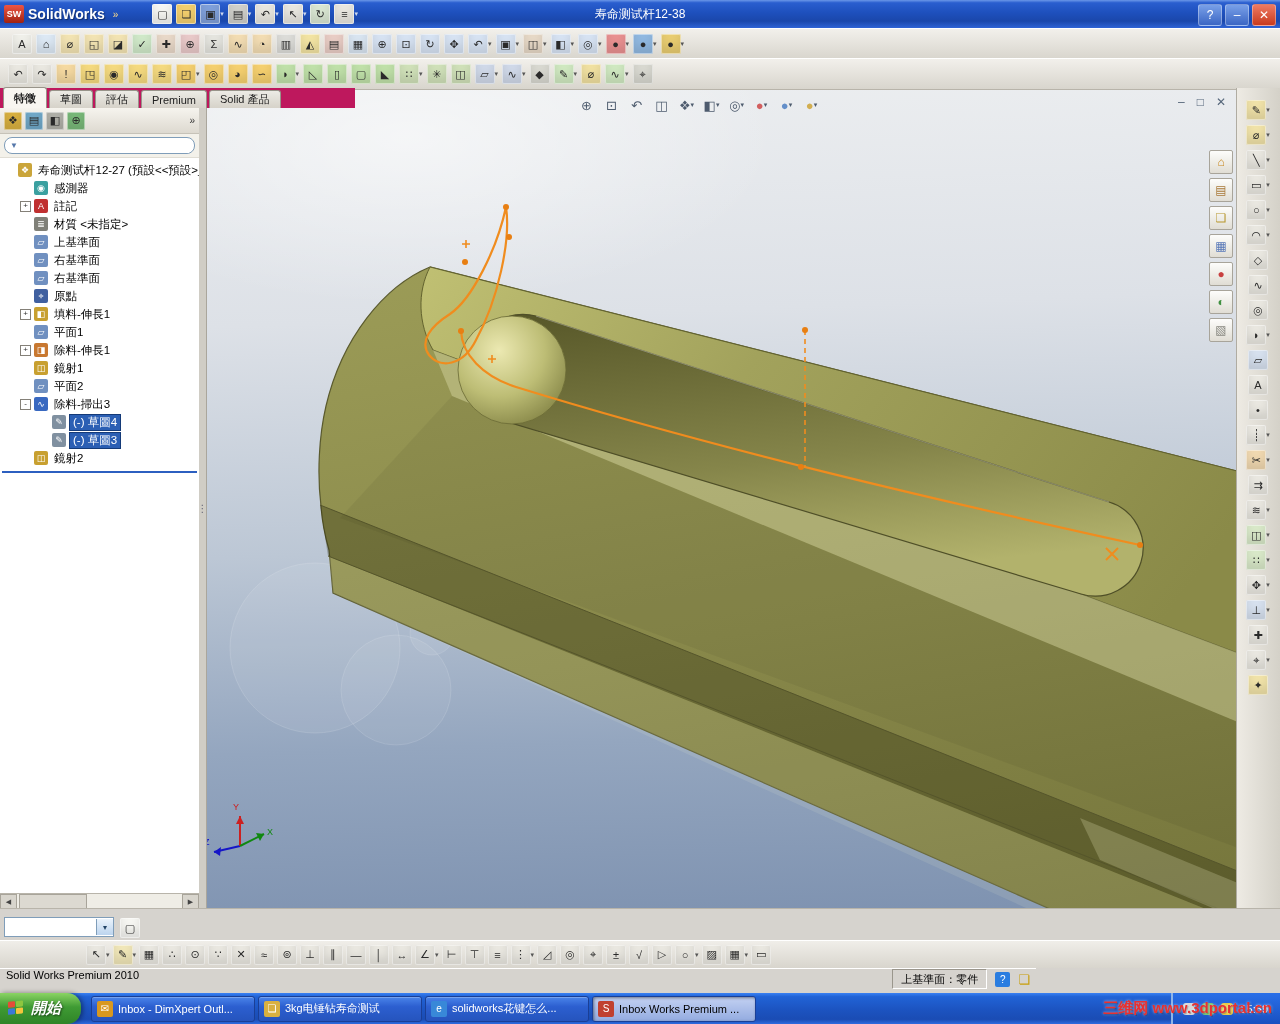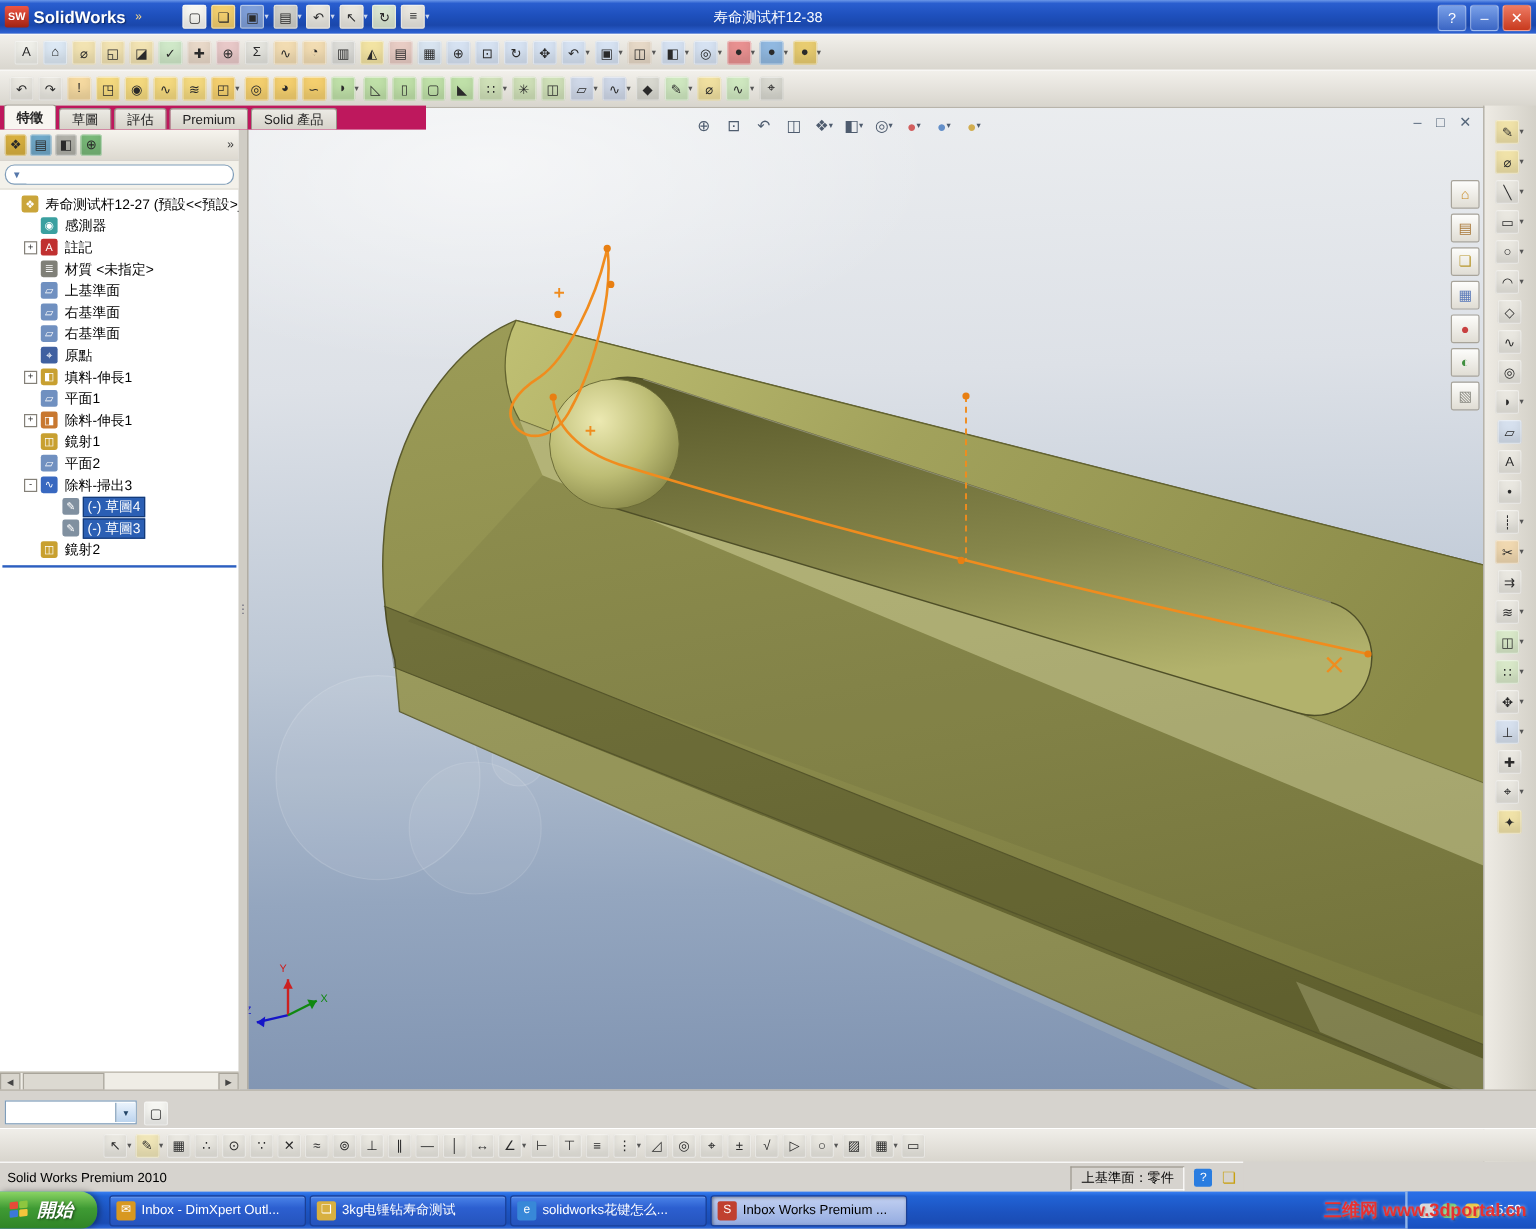--- a/index.html
+++ b/index.html
@@ -104,21 +104,21 @@
   .qcombo-value{flex:1;font-size:11px;padding-left:4px}
   .qcombo-btn{width:16px;height:16px;background:linear-gradient(#eaf3fc,#bcd4ee);border-left:1px solid #7f9db9;
     font-size:8px;display:flex;align-items:center;justify-content:center;color:#246}
   .qpage{position:absolute;left:120px;top:9px}
   .btoolbar{position:absolute;left:0;top:940px;width:1280px;height:28px;z-index:5;
     background:linear-gradient(#f0eee9,#d8d5cd);border-top:1px solid #fff;
     display:flex;align-items:center;padding-left:86px;gap:2px;box-sizing:border-box}
 
   
   .statusbar{position:absolute;left:0;top:968px;width:1036px;height:25px;background:#d6d3ce;z-index:5;
-    border-top:1px solid #fff;font-size:11px;display:flex;align-items:center;color:#000}
+    border-top:1px solid #fff;font-size:11px;display:flex;align-items:flex-start;color:#000}
   .sb-left{margin-left:6px}
   .sb-right{margin-left:auto;display:flex;align-items:center;gap:8px;margin-right:6px}
   .sb-cell{border:1px solid;border-color:#9a968c #fff #fff #9a968c;padding:1px 8px;height:16px;
     display:flex;align-items:center;gap:5px}
   .sb-help{width:15px;height:15px;background:#2a7de0;color:#fff;border-radius:2px;font-size:10px;
     display:flex;align-items:center;justify-content:center}
   .sb-tag{color:#c8a010;font-size:13px}
 
   
   .taskbar{position:absolute;left:0;top:993px;width:1280px;height:31px;z-index:6;

